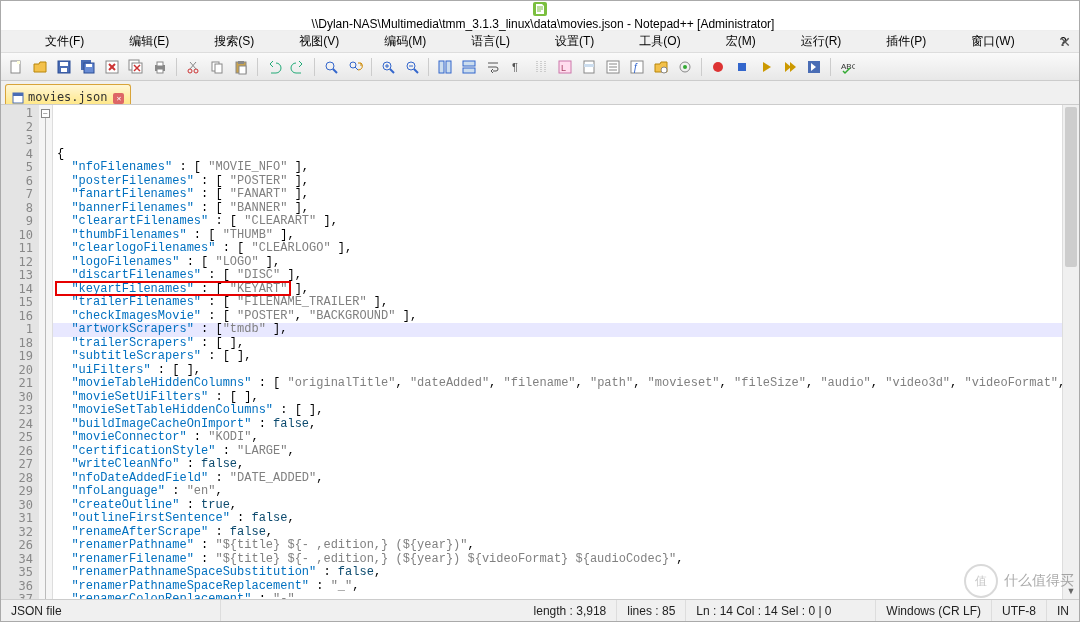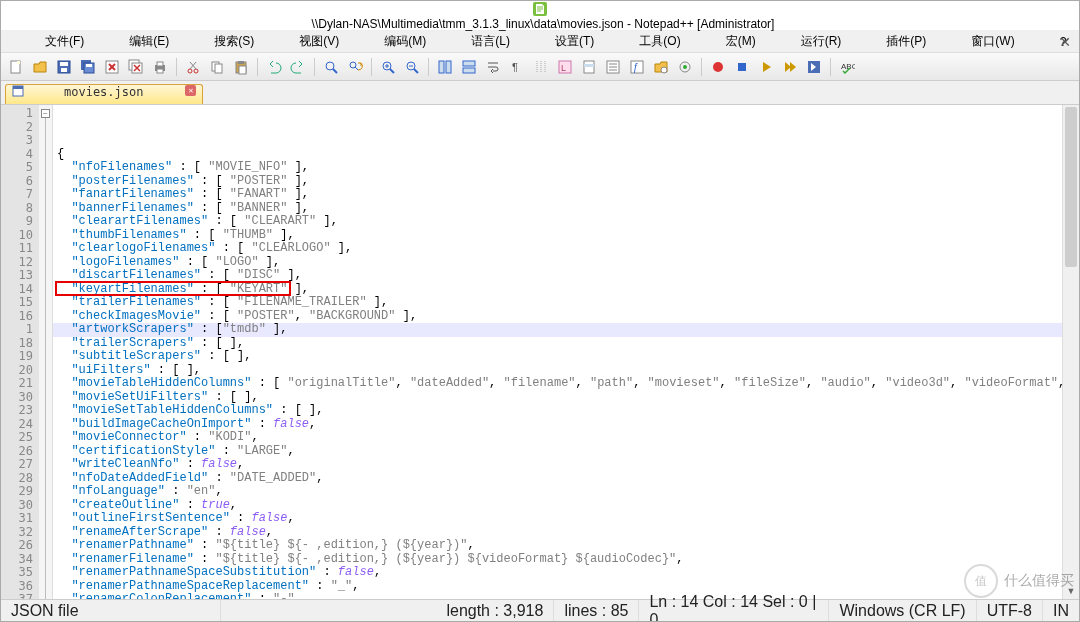--- a/index.html
+++ b/index.html
@@ -15,43 +15,43 @@
   .menubar { height:22px; background:#f0f0f0; display:flex; align-items:center; padding:0 4px; border-bottom:1px solid #ddd; position:relative; }
   .menuitem { padding:0 5px; font-size:12px; color:#000;margin-left:35px; }
   .menubar .x { position:absolute; right:8px; font-size:14px; color:#555; }
   
   .toolbar { height:28px; background:linear-gradient(#fafafa,#e8e8e8); border-bottom:1px solid #ccc; display:flex; align-items:center; padding:0 4px; gap:2px; }
   .tbtn { width:22px; height:22px; display:flex; align-items:center; justify-content:center; border:1px solid transparent; border-radius:2px; }
   .tbtn svg { width:16px; height:16px; }
   .tsep { width:1px; height:18px; background:#ccc; margin:0 3px; }
   
   .tabbar { height:24px; background:#f0f0f0; border-bottom:1px solid #ccc; display:flex; align-items:flex-end; padding-left:4px; }
-  .tab { height:20px; background:linear-gradient(#fff6d6,#ffe88a); border:1px solid #d8a43a; border-bottom:none; border-radius:3px 3px 0 0; display:flex; align-items:flex-start; padding:0 6px; font-family:Consolas,monospace; font-size:12px; color:#333;gap:36px; }
+  .tab { height:20px; background:linear-gradient(#fff6d6,#ffe88a); border:1px solid #d8a43a; border-bottom:none; border-radius:3px 3px 0 0; display:flex; align-items:flex-end; padding:0 6px; font-family:Consolas,monospace; font-size:12px; color:#333; }
   .tab .doticon { width:12px; height:12px; margin-right:4px; }
   .tab .close { margin-left:6px; width:11px; height:11px; background:#d66; border-radius:2px; display:flex; align-items:center; justify-content:center; color:#fff; font-size:8px; line-height:1; }
   
   .editor-wrap { flex:1; display:flex; overflow:hidden; position:relative; }
   .gutter { width:38px; background:#e4e4e4; color:#888; font-family:Consolas,monospace; font-size:12px; text-align:right; padding-right:6px; line-height:13.5px; padding-top:2px; }
   .fold { width:14px; background:#f5f5f5; border-right:1px solid #ddd; font-family:Consolas,monospace; font-size:10px; color:#888; line-height:13.5px; padding-top:2px; text-align:center; }
   .fold .box { width:9px; height:9px; border:1px solid #888; margin:2px auto 0; font-size:8px; line-height:7px; background:#fff; }
   .code { flex:1; font-family:Consolas,"Courier New",monospace; font-size:12px; line-height:13.5px; padding-top:2px; overflow:auto; white-space:pre; color:#000; position:relative; }
   .line { height:13.5px; padding-left:4px; }
   .line.hl { background:#e8e8ff; }
   .redbox { position:absolute; border:2px solid #e60000; pointer-events:none; }
   .k { color:#0070c0; } 
   .s { color:#808080; } 
-  .n { color:#8b5cf6;font-style:italic; } 
+  .n { color:#0c4a6e; } 
   .p { color:#000; }
   .scrollbar-v { width:17px; background:#f0f0f0; border-left:1px solid #ddd; position:relative; }
   .scrollbar-v .thumb { position:absolute; left:2px; right:2px; top:2px; height:160px; background:#cdcdcd; border-radius:2px; }
   .scrollbar-v .arrow { position:absolute; left:0; right:0; height:17px; display:flex; align-items:center; justify-content:center; color:#666; font-size:9px; }
   .scrollbar-v .arrow.up { top:0; }
   .scrollbar-v .arrow.dn { bottom:0; }
   
-  .statusbar { height:22px; background:#f0f0f0; border-top:1px solid #ccc; display:flex; align-items:center; font-size:16px; color:#222; }
+  .statusbar { height:22px; background:#f0f0f0; border-top:1px solid #ccc; display:flex; align-items:center; font-size:12px; color:#222; }
   .statusbar .cell { padding:0 10px; border-right:1px solid #ddd; height:100%; display:flex; align-items:center; }
   .statusbar .spacer { flex:1; }
   
   .watermark { position:absolute; right:6px; bottom:24px; opacity:.55; font-size:14px; color:#666; display:flex; align-items:center; gap:6px; pointer-events:none; }
   .watermark .circ { width:34px; height:34px; border:2px solid #bbb; border-radius:50%; display:flex; align-items:center; justify-content:center; font-size:12px; color:#999; background:#fff; }
 </style>
 </head>
 <body>
 
 <div class="titlebar">

